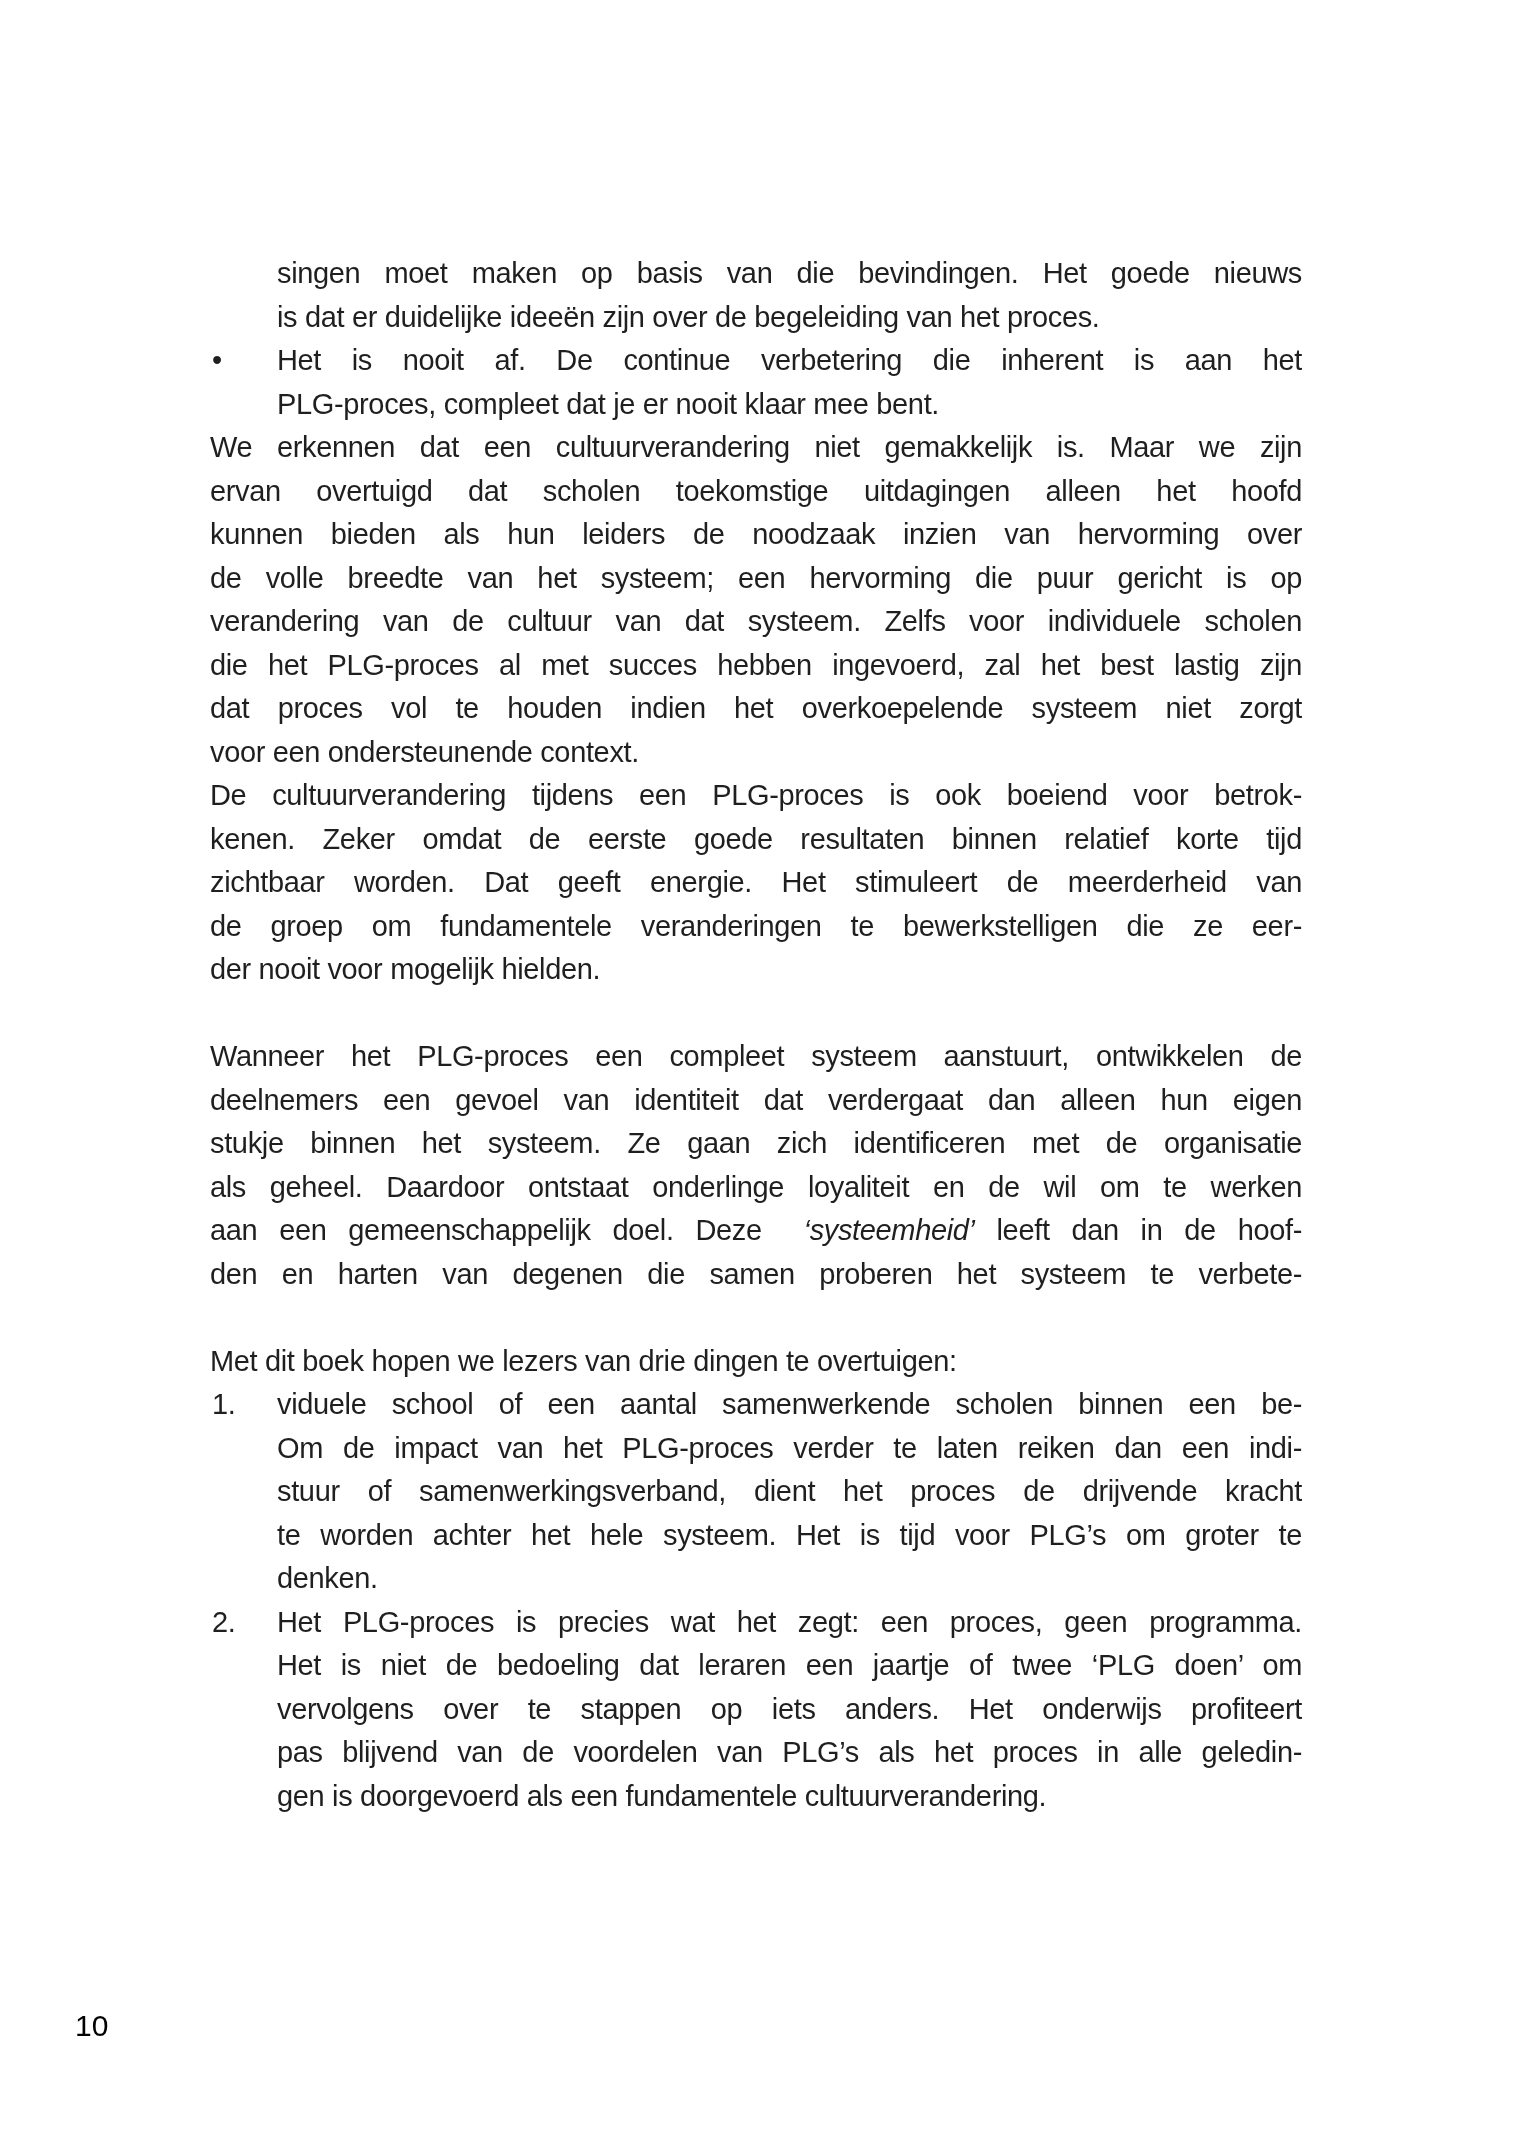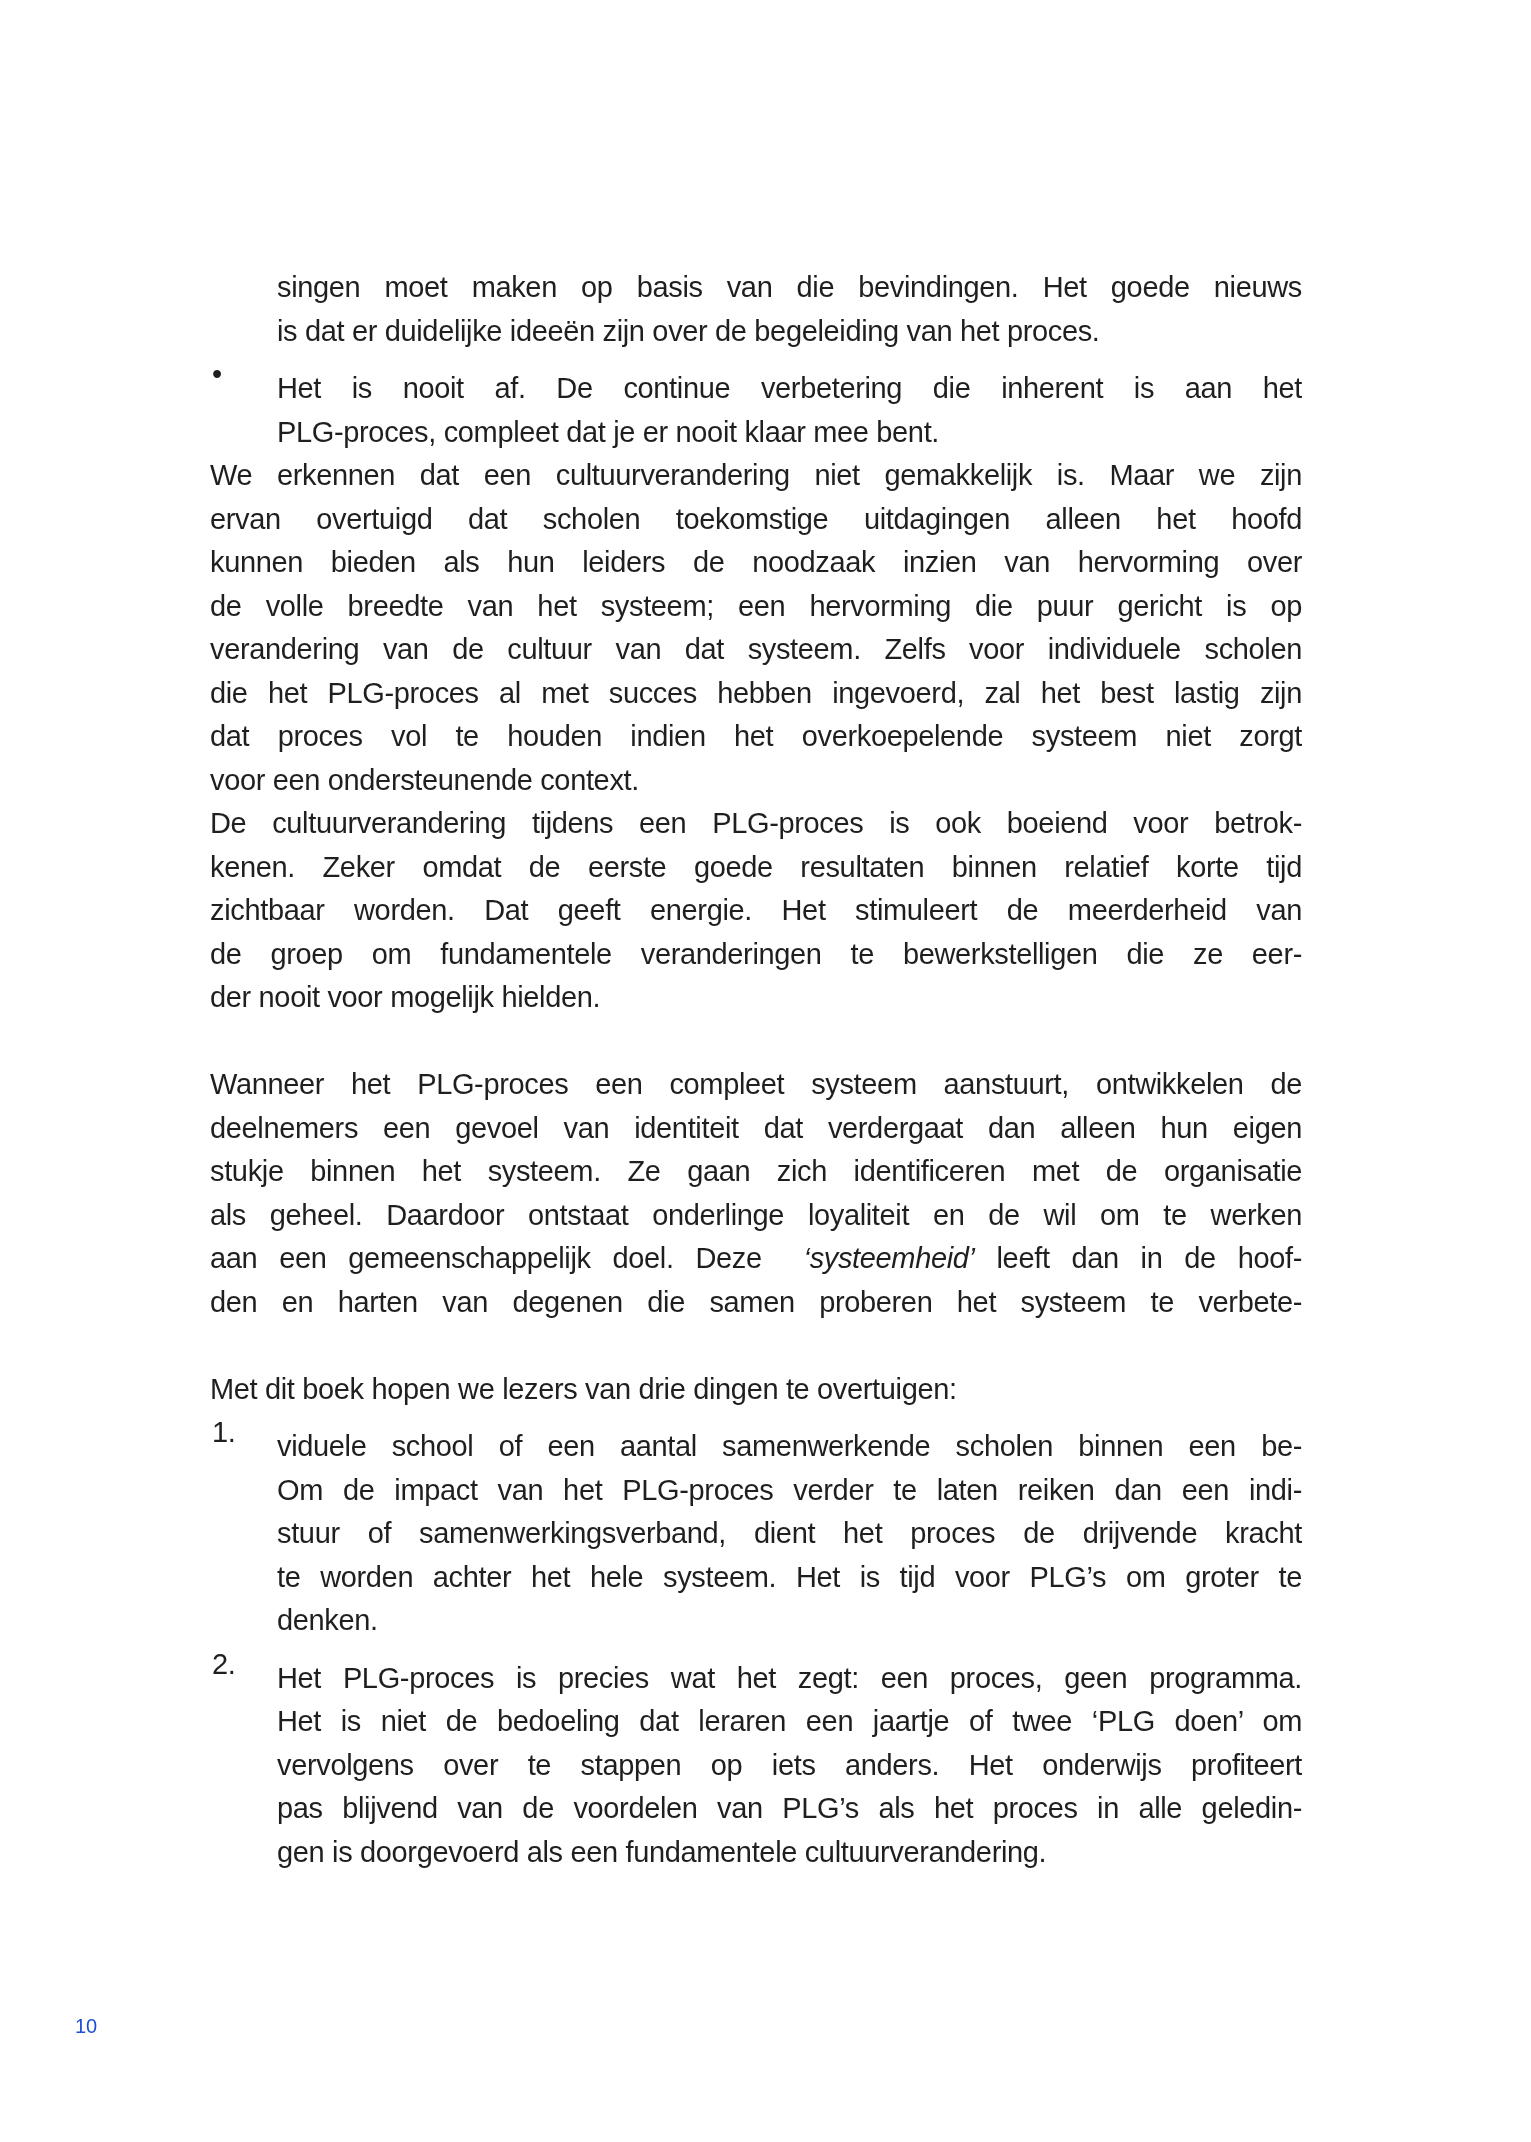--- a/index.html
+++ b/index.html
@@ -21,40 +21,40 @@
     line-height: 43.5px;
     letter-spacing: -0.35px;
   }
   .block.para { }
   .block.hang { display: flex; align-items: flex-start; }
   .hang .marker {
     flex: 0 0 67px;
     padding-left: 2px;
     box-sizing: border-box;
   }
-  .hang .lines { flex: 1 1 auto; min-width: 0; margin-top: 14px; }
+  .hang .lines { flex: 1 1 auto; min-width: 0; }
   .line {
     height: 43.5px;
     overflow: hidden;
     white-space: normal;
   }
   .line.just {
     text-align: justify;
     text-align-last: justify;
     text-justify: inter-word;
   }
   em { font-style: italic; margin-left: 20px; }
   .spacer { height: 43.5px; }
   .page-number {
     position: absolute;
     left: 75px;
     top: 2008px;
-    font-size: 20px;
+    font-size: 30px;
     line-height: 36px;
-    color: #1d4ed8;
+    color: #000000;
   }
 </style>
 </head>
 <body>
 
 <div class="page">
   <main class="text-block" id="page-body">
       <div class="block hang">
         <span class="marker"></span>
         <div class="lines">

